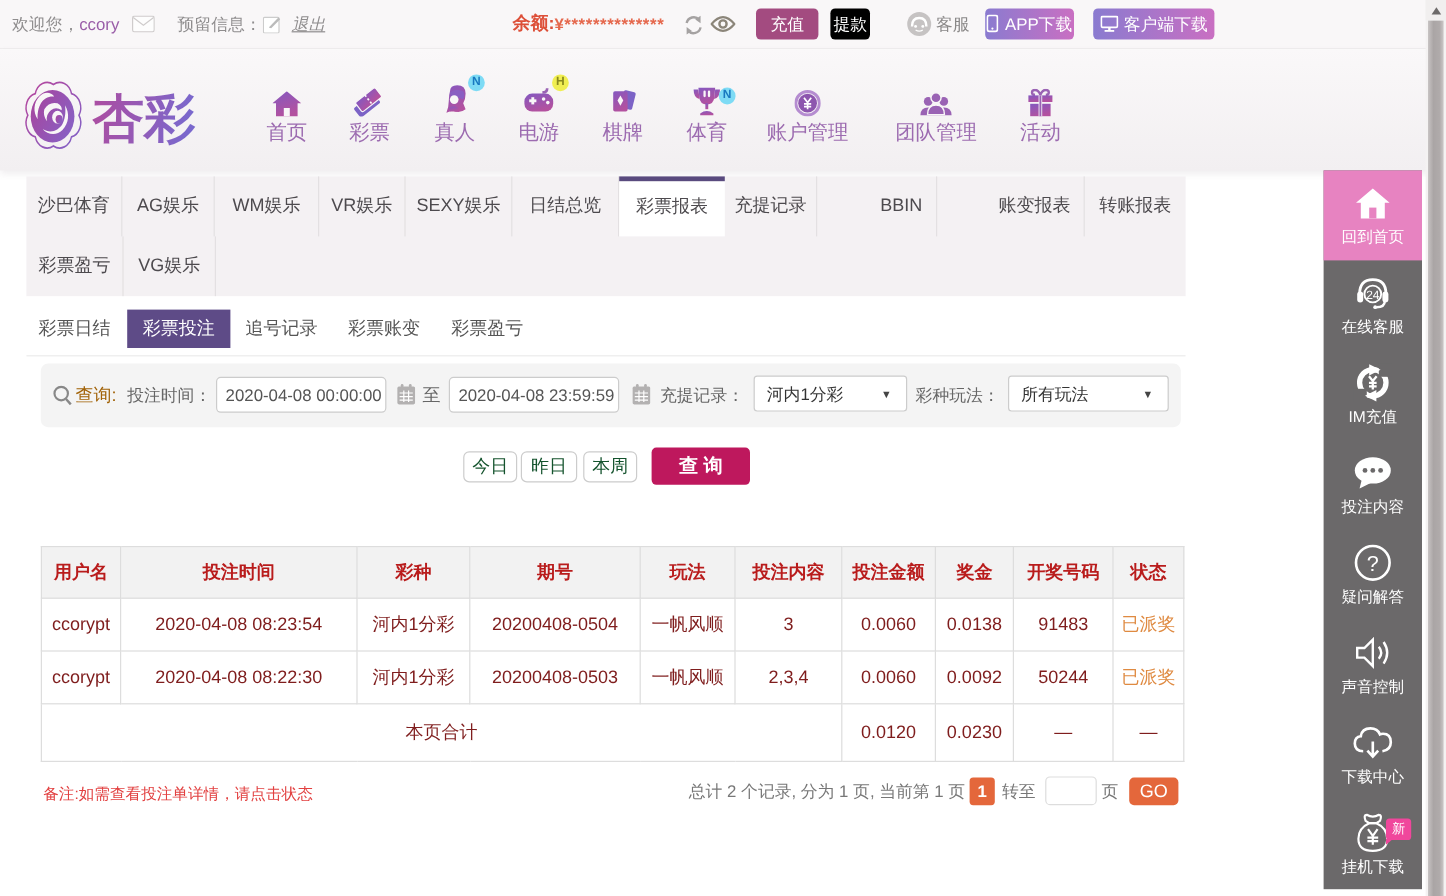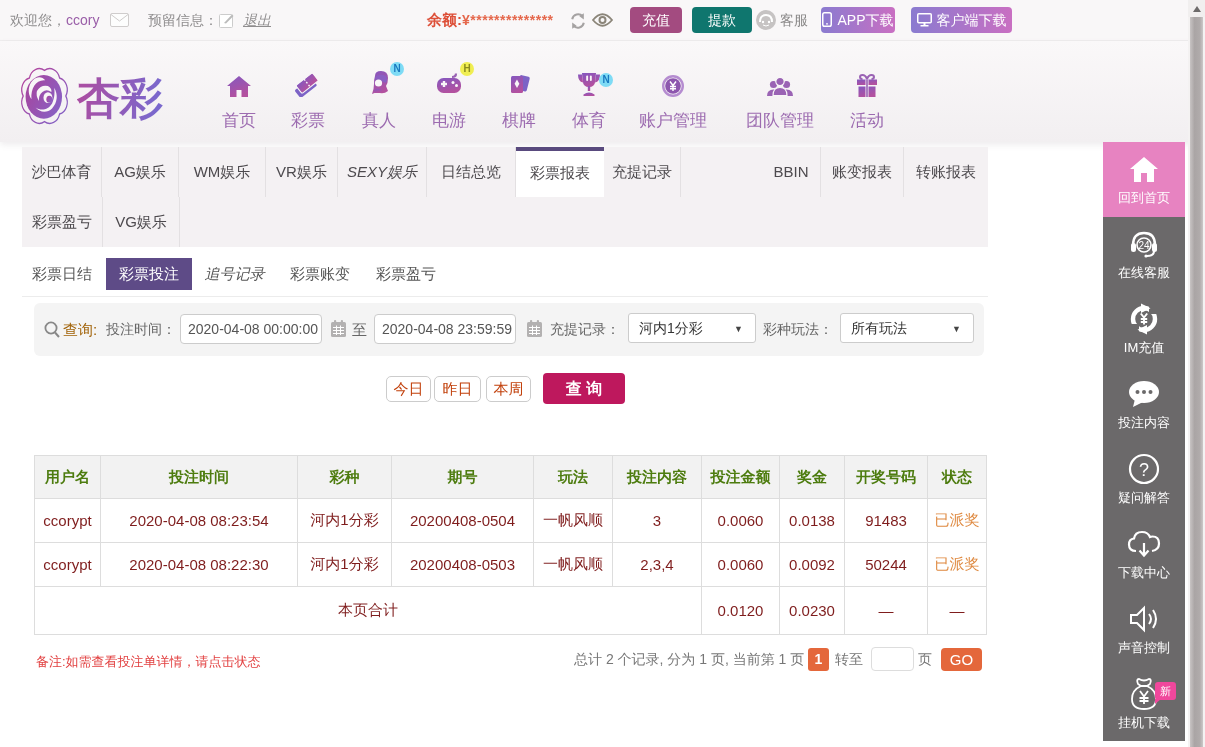--- a/index.html
+++ b/index.html
@@ -13,21 +13,21 @@
 #ccory { color:#9a5ea8; }
 #quit { font-style:italic; text-decoration:underline; color:#8f8d8e; }
 #topbar #ballabel { color:#dd4f38; font-weight:bold; font-size:15px; }
 #topbar #balstars { color:#e5684d; font-weight:bold; letter-spacing:0.5px; }
 .topbtn { position:absolute; top:7px; height:26px; line-height:26px; text-align:center; color:#fff; font-size:14px; border-radius:4px; }
 
 
 #header { position:absolute; left:0; top:41px; width:1205px; height:101px; background:linear-gradient(#faf8f9,#f2eff1); box-shadow:0 3px 6px rgba(120,110,120,0.12); }
 .nav-item { position:absolute; top:31px; text-align:center; }
 .nav-item .nicon { height:25px; display:flex; align-items:flex-end; justify-content:center; }
-.nav-item .nlabel { margin-top:12px; font-size:17px; color:#9c6bb0; white-space:nowrap; }
+.nav-item .nlabel { margin-top:2px; font-size:17px; color:#9c6bb0; white-space:nowrap; }
 .badge { position:absolute; width:14px; height:14px; border-radius:50%; font-size:10px; font-weight:bold; line-height:14px; text-align:center; }
 .badge.n { background:#7edbf5; color:#1879c0; }
 .badge.h { background:#f0ee52; color:#8a8a1e; }
 
 
 #tabbar { position:absolute; left:22px; top:147px; width:966px; height:100px; background:#f4f1f3; }
 .tab { position:absolute; height:50px; line-height:50px; text-align:center; font-size:15px; color:#4d4a4e; border-right:1px solid #e3e0e2; }
 .tab.r1 { top:0; }
 .tab.r2 { top:50px; }
 .tab.active { background:#fff; border-top:4px solid #594a7e; line-height:44px; border-right:none; }
@@ -37,27 +37,27 @@
 .subtab { position:absolute; top:11px; height:32px; line-height:32px; font-size:15px; color:#555; text-align:center; }
 .subtab.active { background:#5e4b87; color:#fff; }
 #subline { position:absolute; left:0; top:49px; width:966px; height:1px; background:#ececec; }
 
 #querybar { position:absolute; left:12px; top:56px; width:950px; height:53px; background:#f4f4f4; border-radius:6px; }
 .qlabel { position:absolute; top:0; height:53px; line-height:53px; font-size:14px; color:#666; }
 .qinput { position:absolute; top:11px; height:30px; background:#fff; border:1px solid #ccc; border-radius:4px; font-size:14px; color:#555; line-height:28px; padding-left:7px; }
 .qselect { position:absolute; top:10px; height:30px; background:#fff; border:1px solid #ccc; border-radius:3px; font-size:14px; color:#333; line-height:28px; padding-left:10px; }
 .qselect .arr { position:absolute; right:12px; top:0; line-height:30px; font-size:9px; color:#444; }
 
-.greybtn { position:absolute; top:129px; height:26px; line-height:24px; text-align:center; font-size:15px; color:#c2410c; background:#fff; border:1px solid #ccc; border-radius:5px; }
+.greybtn { position:absolute; top:129px; height:26px; line-height:24px; text-align:center; font-size:15px; color:#14532d; background:#fff; border:1px solid #ccc; border-radius:5px; }
 #searchbtn { position:absolute; left:521px; top:126px; width:82px; height:31px; background:#be185d; border-radius:4px; color:#fff; font-size:16px; font-weight:bold; text-align:center; line-height:31px; }
 
 
 #tbl { position:absolute; left:12px; top:208px; border-collapse:collapse; }
 #tbl th, #tbl td { border:1px solid #ddd; text-align:center; font-size:15px; }
-#tbl th { background:#f2f2f2; color:#4d7c0f; font-weight:bold; height:43px; }
+#tbl th { background:#f2f2f2; color:#b91c1c; font-weight:bold; height:43px; }
 #tbl td { color:#7f1d1d; height:44px; background:#fff; }
 #tbl .orange { color:#df8a41; }
 
 #note { position:absolute; left:14px; top:406px; font-size:13px; color:#e24040; }
 #pager { position:absolute; left:0; top:399px; width:966px; height:30px; font-size:14px; color:#777; }
 
 
 #sidebar { position:absolute; left:1103px; top:142px; width:82px; height:599px; background:#6b696a; }
 .side-item { position:relative; width:82px; height:75px; text-align:center; }
 .side-item .slabel { position:absolute; left:0; width:82px; top:47px; font-size:13px; color:#fff; }
@@ -93,21 +93,21 @@
     <path d="M14.8 1.2 L14.8 7.4 L10.4 4.2 Z" fill="#a5a2a2"></path>
     <path d="M14.8 10.8 A6 6 0 0 1 4.4 13.6" fill="none" stroke="#a5a2a2" stroke-width="2"></path>
     <path d="M3.2 16.8 L3.2 10.6 L7.6 13.8 Z" fill="#a5a2a2"></path>
   </svg>
   <svg class="abs" style="left:592px; top:13px;" width="21" height="14" viewBox="0 0 21 14">
     <path d="M1 7 Q10.5 -4.5 20 7 Q10.5 18.5 1 7 Z" fill="none" stroke="#8b8579" stroke-width="1.8"></path>
     <circle cx="10.5" cy="7" r="3" fill="none" stroke="#8b8579" stroke-width="2"></circle>
   </svg>
 
   <div class="topbtn" style="left:630px; width:52px; background:#a34b80;">充值</div>
-  <div class="topbtn" style="left:692px; width:60px; background:#0f766e;">提款</div>
+  <div class="topbtn" style="left:692px; width:33px; background:#000000;">提款</div>
   <svg class="abs" style="left:755px; top:9px;" width="22" height="22" viewBox="0 0 22 22">
     <circle cx="11" cy="11" r="10" fill="#c6c3c3"></circle>
     <path d="M4 13 Q4 5 11 5 Q18 5 18 13 L16 13 Q16 7 11 7 Q6 7 6 13 Z" fill="#fff"></path>
     <circle cx="8" cy="13" r="1.2" fill="#fff"></circle>
       <circle cx="14" cy="13" r="1.2" fill="#fff"></circle>
     <path d="M8 16 Q11 18 14 16" stroke="#fff" fill="none"></path>
   </svg>
   <span class="txt" style="left:780px; color:#8a8888;">客服</span>
   <div class="topbtn" style="left:821px; width:74px; background:linear-gradient(90deg,#8a7bd0,#c96fc2);">
     <svg style="vertical-align:-2px; margin-right:5px;" width="10" height="15" viewBox="0 0 10 15">
@@ -257,35 +257,35 @@
       </div>
     <div class="nlabel">活动</div>
   </div>
 </div>
 
 <div id="tabbar">
   <div class="tab r1" style="left:0; width:80px;">沙巴体育</div>
   <div class="tab r1" style="left:80px; width:77px;">AG娱乐</div>
   <div class="tab r1" style="left:157px; width:87px;">WM娱乐</div>
   <div class="tab r1" style="left:244px; width:72px;">VR娱乐</div>
-  <div class="tab r1" style="left:316px; width:89px;font-style:italic;">SEXY娱乐</div>
+  <div class="tab r1" style="left:316px; width:89px;">SEXY娱乐</div>
   <div class="tab r1" style="left:405px; width:89px;">日结总览</div>
   <div class="tab r1 active" style="left:494px; width:88px;">彩票报表</div>
   <div class="tab r1" style="left:582px; width:77px;">充提记录</div>
-  <div class="tab r1" style="left:740px; width:59px;">BBIN</div>
+  <div class="tab r1" style="left:700px; width:59px;">BBIN</div>
   <div class="tab r1" style="left:799px; width:83px;">账变报表</div>
   <div class="tab r1" style="left:882px; width:84px; border-right:none;">转账报表</div>
   <div class="tab r2" style="left:0; width:81px;">彩票盈亏</div>
   <div class="tab r2" style="left:81px; width:77px;">VG娱乐</div>
 </div>
 
 <div id="panel">
   <div class="subtab" style="left:4px; width:72px;">彩票日结</div>
   <div class="subtab active" style="left:84px; width:86px;">彩票投注</div>
-  <div class="subtab" style="left:176px; width:73px;font-style:italic;">追号记录</div>
+  <div class="subtab" style="left:176px; width:73px;">追号记录</div>
   <div class="subtab" style="left:262px; width:72px;">彩票账变</div>
   <div class="subtab" style="left:348px; width:72px;">彩票盈亏</div>
   <div id="subline"></div>
   <div id="querybar">
     <svg class="abs" style="left:10px; top:18px;" width="16" height="17" viewBox="0 0 16 17">
       <circle cx="7" cy="7" r="5.6" fill="none" stroke="#888" stroke-width="1.8"></circle>
       <line x1="11" y1="11.5" x2="15" y2="16" stroke="#888" stroke-width="2"></line>
     </svg>
     <span class="qlabel" style="left:29px; color:#a16207; font-size:15px;">查询:</span>
     <span class="qlabel" style="left:72px;">投注时间：</span>
@@ -432,36 +432,36 @@
     <div class="sicon">
         <svg width="32" height="32" viewBox="0 0 32 32">
       <circle cx="16" cy="16" r="14" fill="none" stroke="#fff" stroke-width="2.2"></circle>
       <text x="16" y="23" font-size="18" fill="#fff" text-anchor="middle" font-family="Liberation Sans">?</text>
     </svg>
       </div>
     <div class="slabel">疑问解答</div>
   </div>
   <div class="side-item">
     <div class="sicon">
-        <svg width="34" height="30" viewBox="0 0 34 30">
-      <path d="M9 22 Q2 22 2 15.5 Q2 10 7 9.5 Q8 3 15 3 Q21 3 23 8 Q24 7.5 25.5 7.5 Q32 7.5 32 14.5 Q32 21 25 22" fill="none" stroke="#fff" stroke-width="2.2"></path>
-      <path d="M17 14 L17 26 M12.5 21.5 L17 26.5 L21.5 21.5" fill="none" stroke="#fff" stroke-width="2.2"></path>
-    </svg>
-      </div>
-    <div class="slabel">下载中心</div>
-  </div>
-  <div class="side-item">
-    <div class="sicon">
         <svg width="30" height="28" viewBox="0 0 30 28">
       <path d="M2 10 L8 10 L15 3 L15 25 L8 18 L2 18 Z" fill="none" stroke="#fff" stroke-width="2"></path>
       <path d="M20 9 Q24 14 20 19" fill="none" stroke="#fff" stroke-width="2"></path>
       <path d="M24 5 Q30 14 24 23" fill="none" stroke="#fff" stroke-width="2"></path>
     </svg>
       </div>
     <div class="slabel">声音控制</div>
+  </div>
+  <div class="side-item">
+    <div class="sicon">
+        <svg width="34" height="30" viewBox="0 0 34 30">
+      <path d="M9 22 Q2 22 2 15.5 Q2 10 7 9.5 Q8 3 15 3 Q21 3 23 8 Q24 7.5 25.5 7.5 Q32 7.5 32 14.5 Q32 21 25 22" fill="none" stroke="#fff" stroke-width="2.2"></path>
+      <path d="M17 14 L17 26 M12.5 21.5 L17 26.5 L21.5 21.5" fill="none" stroke="#fff" stroke-width="2.2"></path>
+    </svg>
+      </div>
+    <div class="slabel">下载中心</div>
   </div>
   <div class="side-item">
     <div class="sicon">
         <svg width="30" height="34" viewBox="0 0 30 34">
       <path d="M10 2 Q15 5 20 2 Q23 2 21 7 L18 9 L12 9 L9 7 Q7 2 10 2 Z" fill="none" stroke="#fff" stroke-width="1.8"></path>
       <path d="M12 9 L18 9 Q27 13 27 22 Q27 32 15 32 Q3 32 3 22 Q3 13 12 9 Z" fill="none" stroke="#fff" stroke-width="1.8"></path>
       <path d="M11 14 L15 19.5 L19 14 M15 19.5 L15 27 M10.5 21 L19.5 21 M10.5 24 L19.5 24" fill="none" stroke="#fff" stroke-width="1.8"></path>
     </svg>
     <div class="abs" style="left:52px; top:5px; width:21px; height:18px; background:#f0479c; border-radius:3px; color:#fff; font-size:11px; line-height:18px; text-align:center;">新</div>
     <svg class="abs" style="left:52px; top:22px;" width="6" height="5" viewBox="0 0 6 5">

